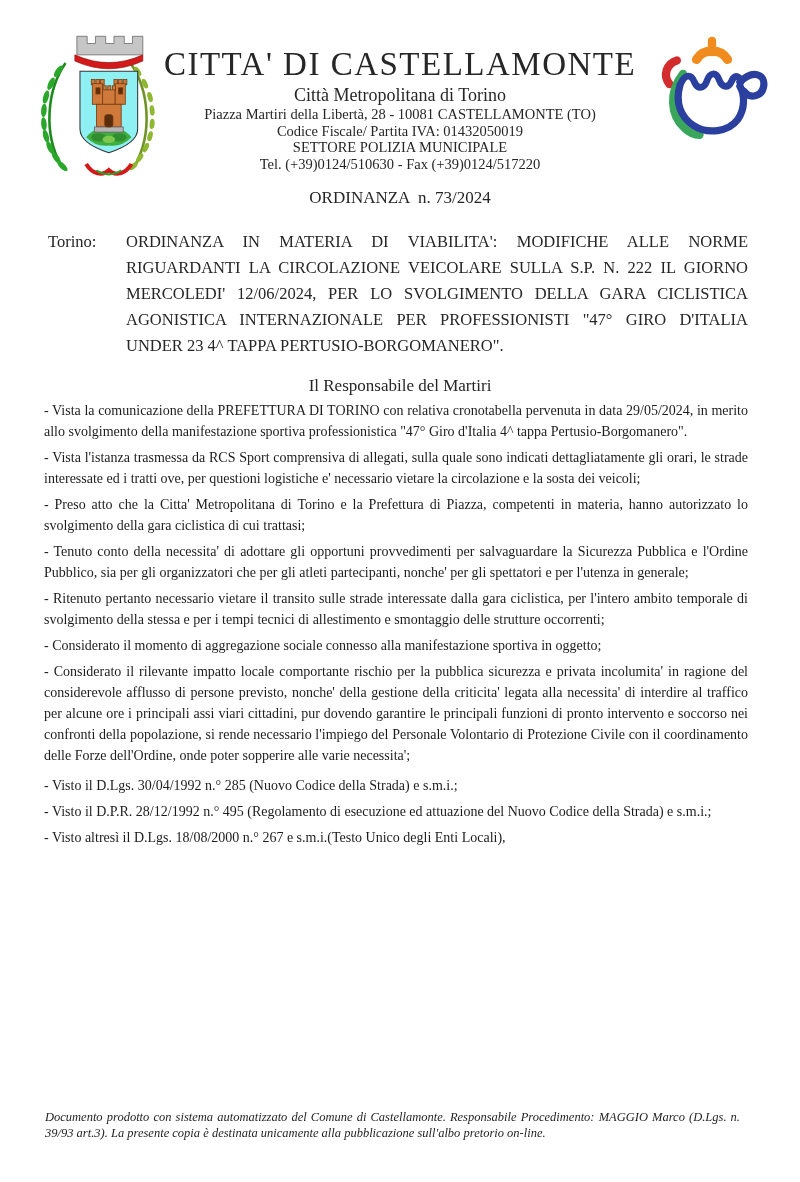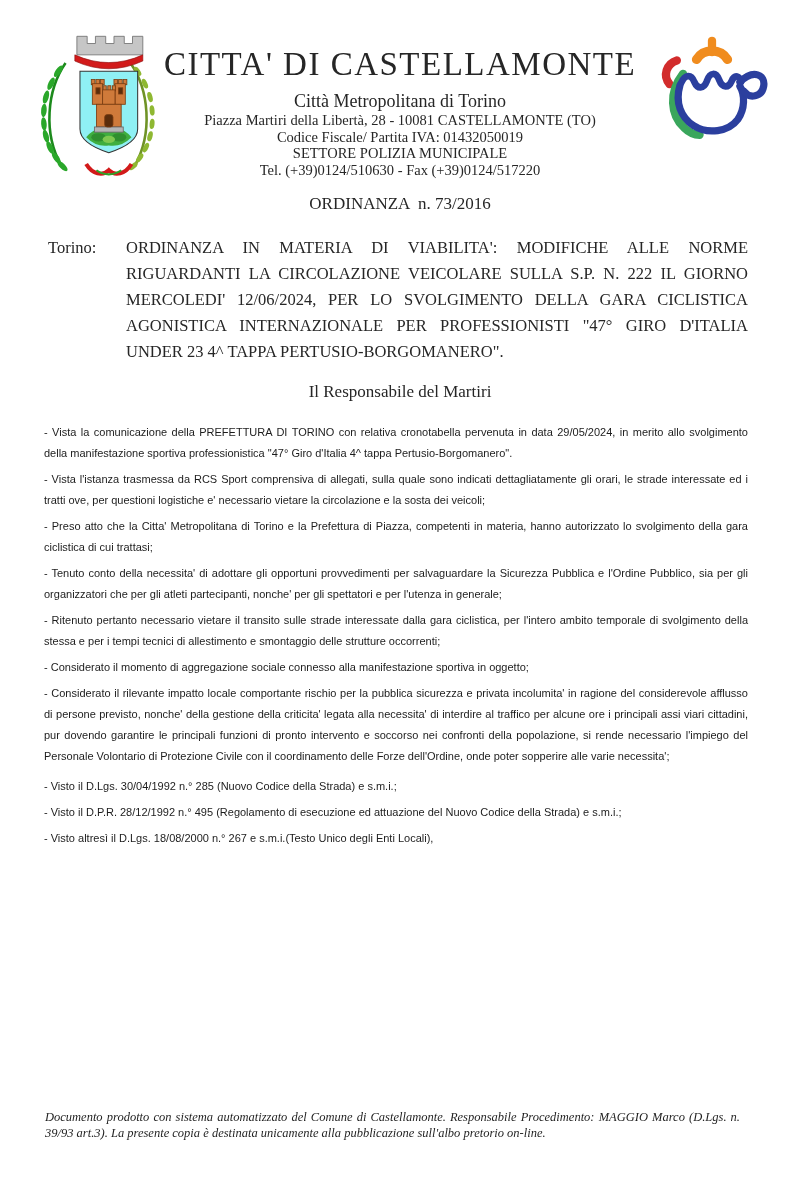--- a/index.html
+++ b/index.html
@@ -5,29 +5,29 @@
   html,body{margin:0;padding:0;background:#ffffff;}
   .page{
     width:800px;height:1182px;background:#ffffff;position:relative;
     margin:0 auto;color:#1e1e1e;overflow:hidden;
     font-family:"Liberation Serif", serif;
   }
   .coa{position:absolute;left:28px;top:26px;width:140px;height:170px;}
   .ceramic{position:absolute;left:650px;top:34px;width:124px;height:120px;}
   .header-text{padding-top:46px;width:480px;margin:0 auto;text-align:center;color:#262626;}
   .title{font-size:33px;line-height:37px;letter-spacing:1.5px;white-space:nowrap;}
-  .subtitle{font-size:18px;line-height:21px;margin-top:8px;}
+  .subtitle{font-size:18px;line-height:21px;margin-top:2px;}
   .hline{font-size:14.5px;line-height:16.5px;}
   .date-line{margin-top:20px;font-size:17px;line-height:19px;padding-right:54px;text-align:right;color:#262626;}
   .ord-line{margin-top:16px;font-size:17px;line-height:19px;text-align:center;white-space:pre;color:#262626;}
   .subject{margin:22px 52px 0 48px;display:flex;color:#262626;}
   .subject-label{width:78px;flex:none;font-size:16.5px;line-height:26px;}
   .subject-text{flex:1;font-size:16.5px;line-height:26px;text-align:justify;font-family:Liberation Serif, serif;}
   .heading{margin-top:17px;text-align:center;font-size:17px;line-height:20px;color:#262626;}
-  .body{margin:20px 52px 0 44px;font-family:Liberation Sans, sans-serif;font-size:11px;line-height:21px;text-align:justify;color:#1c1c1c;}
+  .body{margin:4px 52px 0 44px;font-family:Liberation Serif, serif;font-size:14px;line-height:21px;text-align:justify;color:#1c1c1c;}
   .body p{margin:0 0 5px 0;}
   .body p.gap-top{margin-top:9px;}
   .footer{
     position:absolute;left:45px;right:60px;top:1110px;
     font-family:"Liberation Serif", serif;font-style:italic;
     font-size:12.5px;line-height:15.5px;text-align:justify;color:#1f1f1f;
   }
 </style>
 </head>
 <body>
@@ -117,21 +117,21 @@
   <div class="header-text">
     <div class="title">CITTA' DI CASTELLAMONTE</div>
     <div class="subtitle">Città Metropolitana di Torino</div>
     <div class="hline">Piazza Martiri della Libertà, 28 - 10081 CASTELLAMONTE (TO)</div>
     <div class="hline">Codice Fiscale/ Partita IVA: 01432050019</div>
     <div class="hline">SETTORE POLIZIA MUNICIPALE</div>
     <div class="hline">Tel. (+39)0124/510630 - Fax (+39)0124/517220</div>
   </div>
 
 
-  <div class="ord-line">ORDINANZA  n. 73/2016</div>
+  <div class="ord-line">ORDINANZA  n. 73/2024</div>
 
   <div class="subject">
     <div class="subject-label">Torino:</div>
     <div class="subject-text">ORDINANZA IN MATERIA DI VIABILITA': MODIFICHE ALLE NORME RIGUARDANTI LA CIRCOLAZIONE VEICOLARE SULLA S.P. N. 222 IL GIORNO MERCOLEDI' 12/06/2024, PER LO SVOLGIMENTO DELLA GARA CICLISTICA AGONISTICA INTERNAZIONALE PER PROFESSIONISTI "47° GIRO D'ITALIA UNDER 23 4^ TAPPA PERTUSIO-BORGOMANERO".</div>
   </div>
 
   <div class="heading">Il Responsabile del Martiri</div>
 
   <div class="body">
     <p>- Vista la comunicazione della PREFETTURA DI TORINO con relativa cronotabella pervenuta in data 29/05/2024, in merito allo svolgimento della manifestazione sportiva professionistica "47° Giro d'Italia 4^ tappa Pertusio-Borgomanero".</p>

